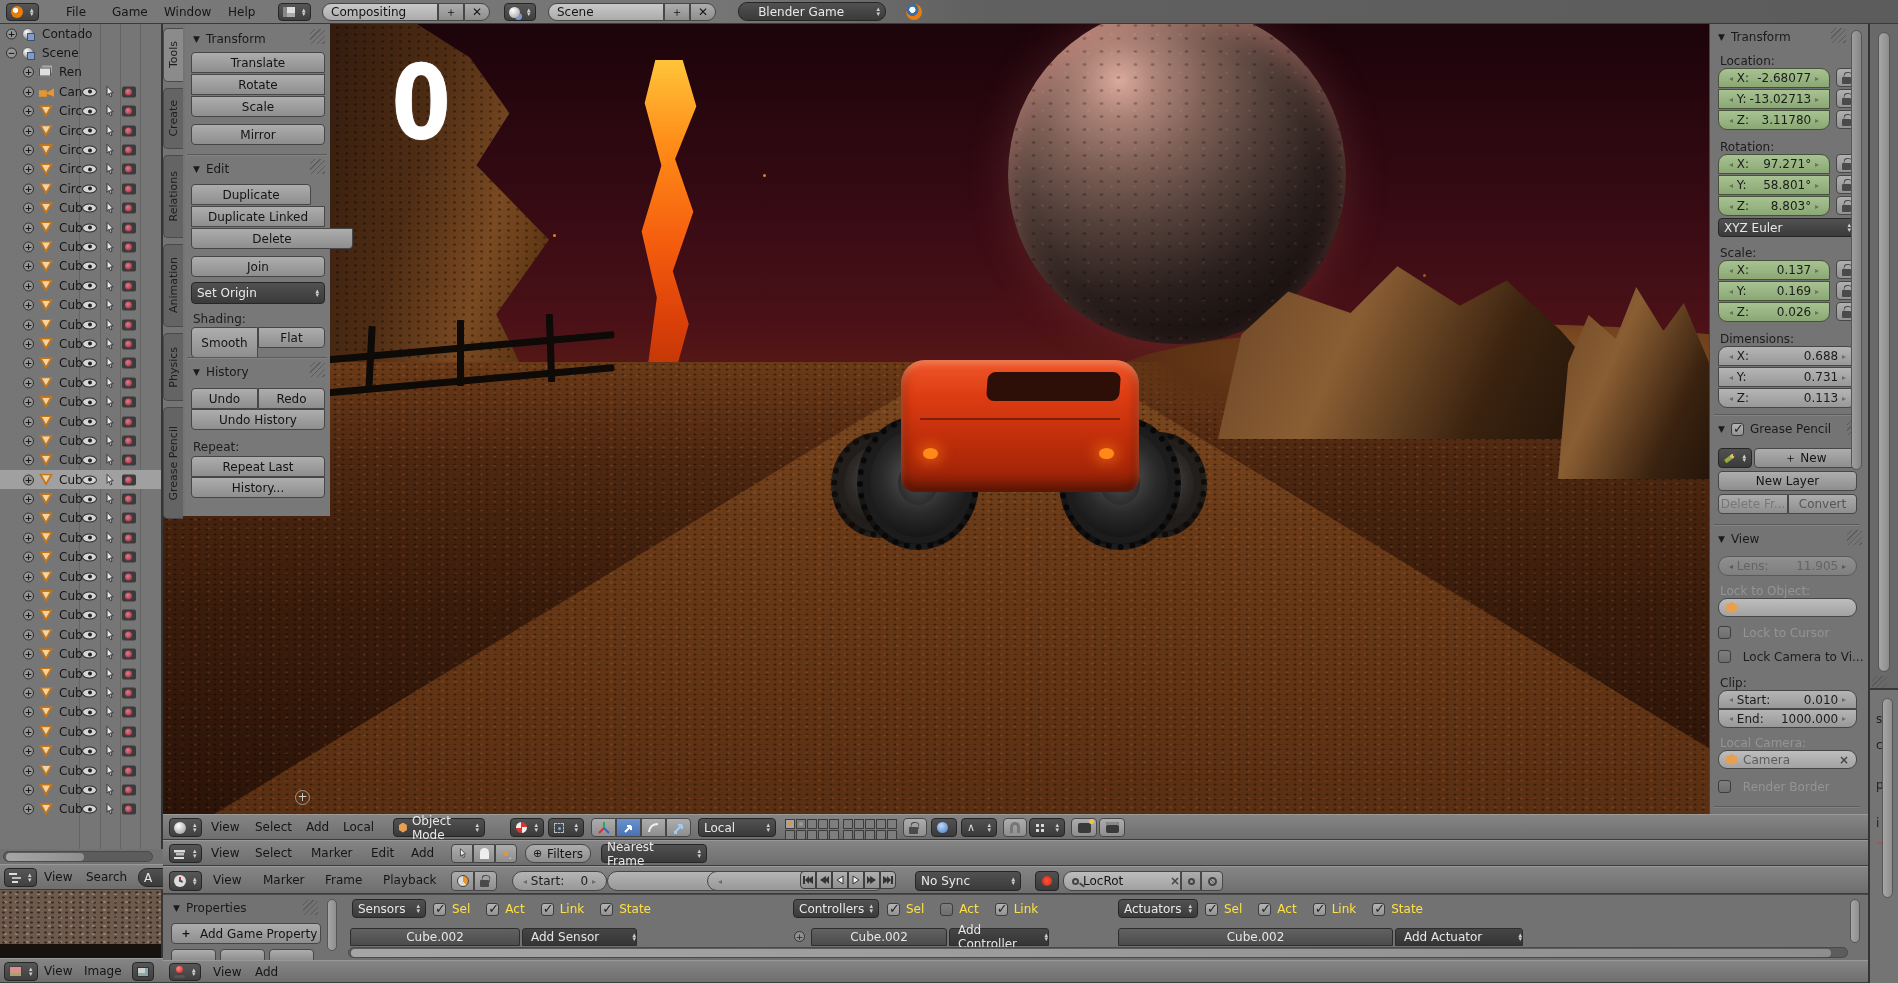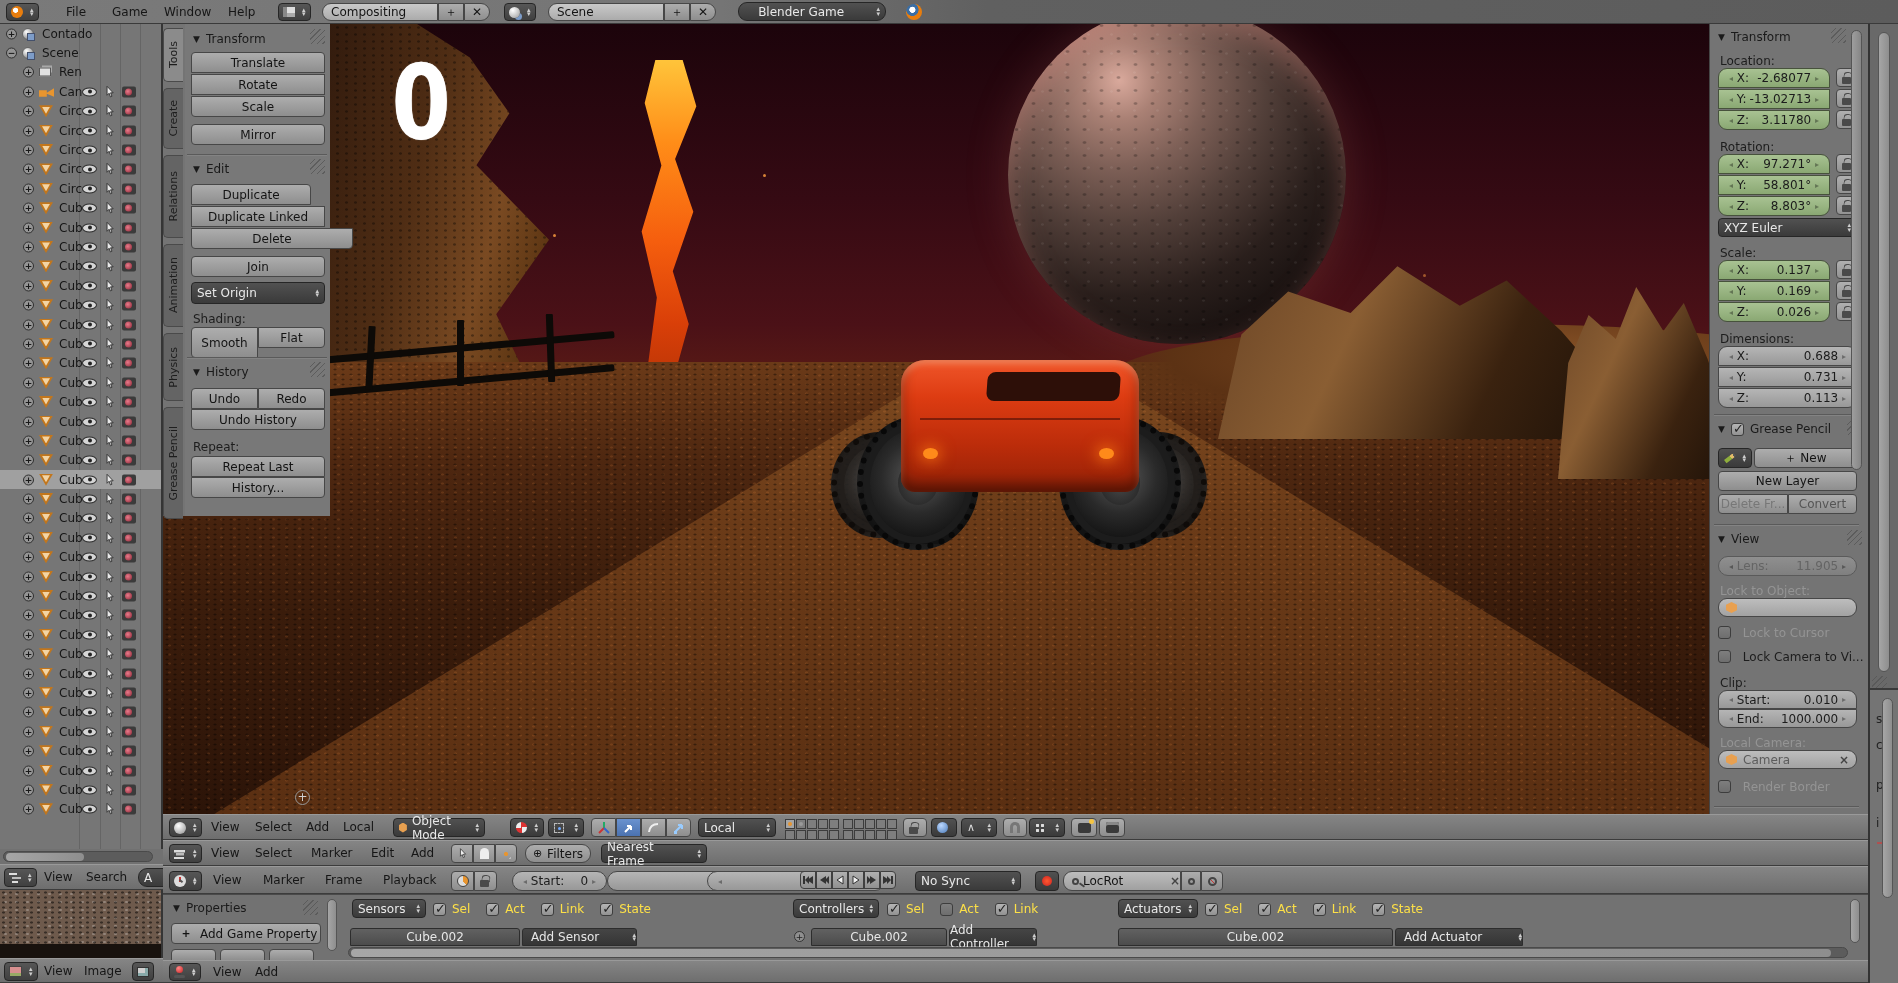--- a/index.html
+++ b/index.html
@@ -1146,21 +1146,21 @@
         </span><span class="chkwrap">
           <span class="chk off"></span>
           <span class="chklabel">Act</span>
         </span><span class="chkwrap">
           <span class="chk on"></span>
           <span class="chklabel">Link</span>
         </span></div>
     <div class="logicbar" style="left:648px;top:33px;width:136px">
         <span>Cube.002</span>
       </div>
-    <div class="logicbar" style="left:786px;top:33px;width:88px;background:linear-gradient(#454545,#353535);justify-content:flex-start;">
+    <div class="logicbar" style="left:786px;top:33px;width:100px;background:linear-gradient(#454545,#353535);justify-content:flex-start;padding-left:8px">
       <span>Add Controller</span>
         <span class="updn">▴<br>▾</span>
       </div>
 
     <div class="btn-dark" style="left:955px;top:4px;width:80px;height:19px">
       <span>Actuators</span>
         <span class="updn">▴<br>▾</span>
       </div>
     <div style="position:absolute;left:1042px;top:7px"><span class="chkwrap">
           <span class="chk on"></span>

